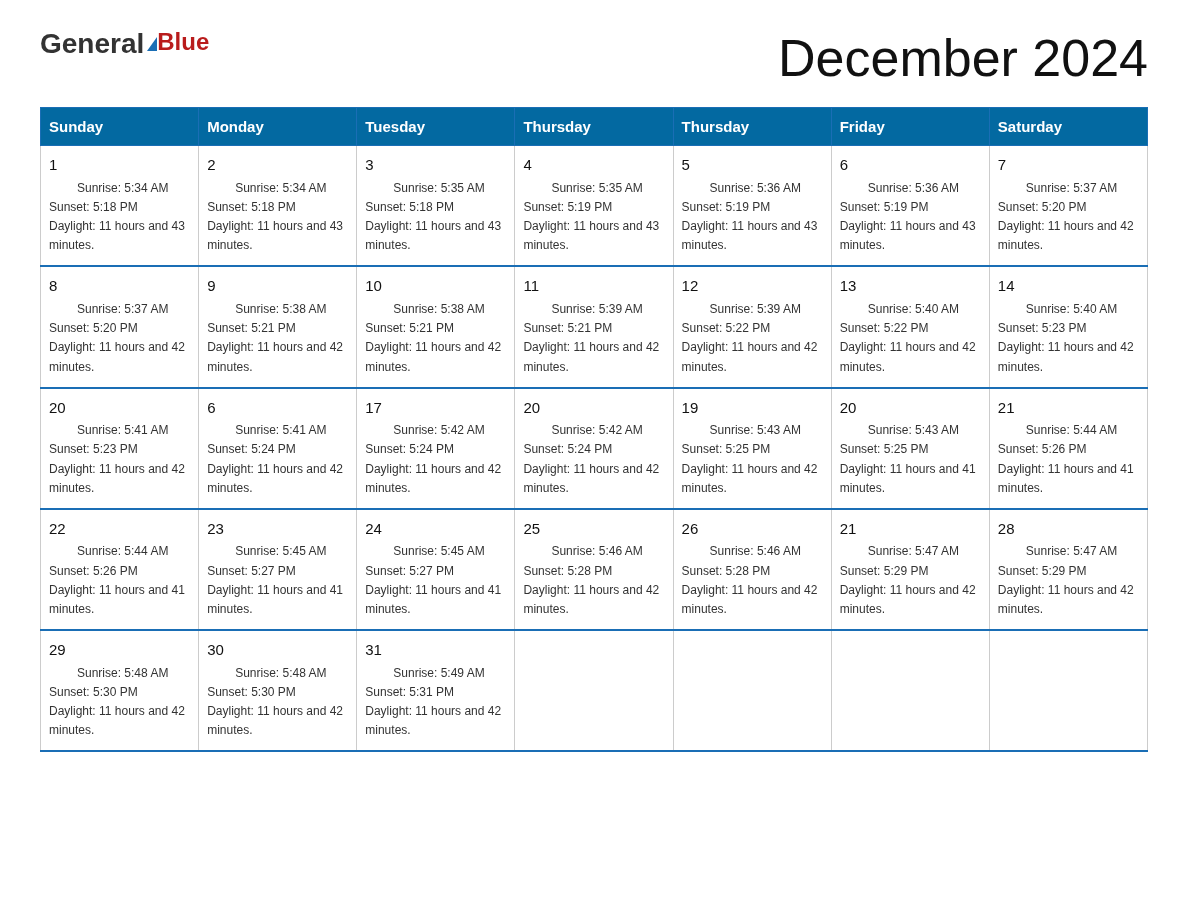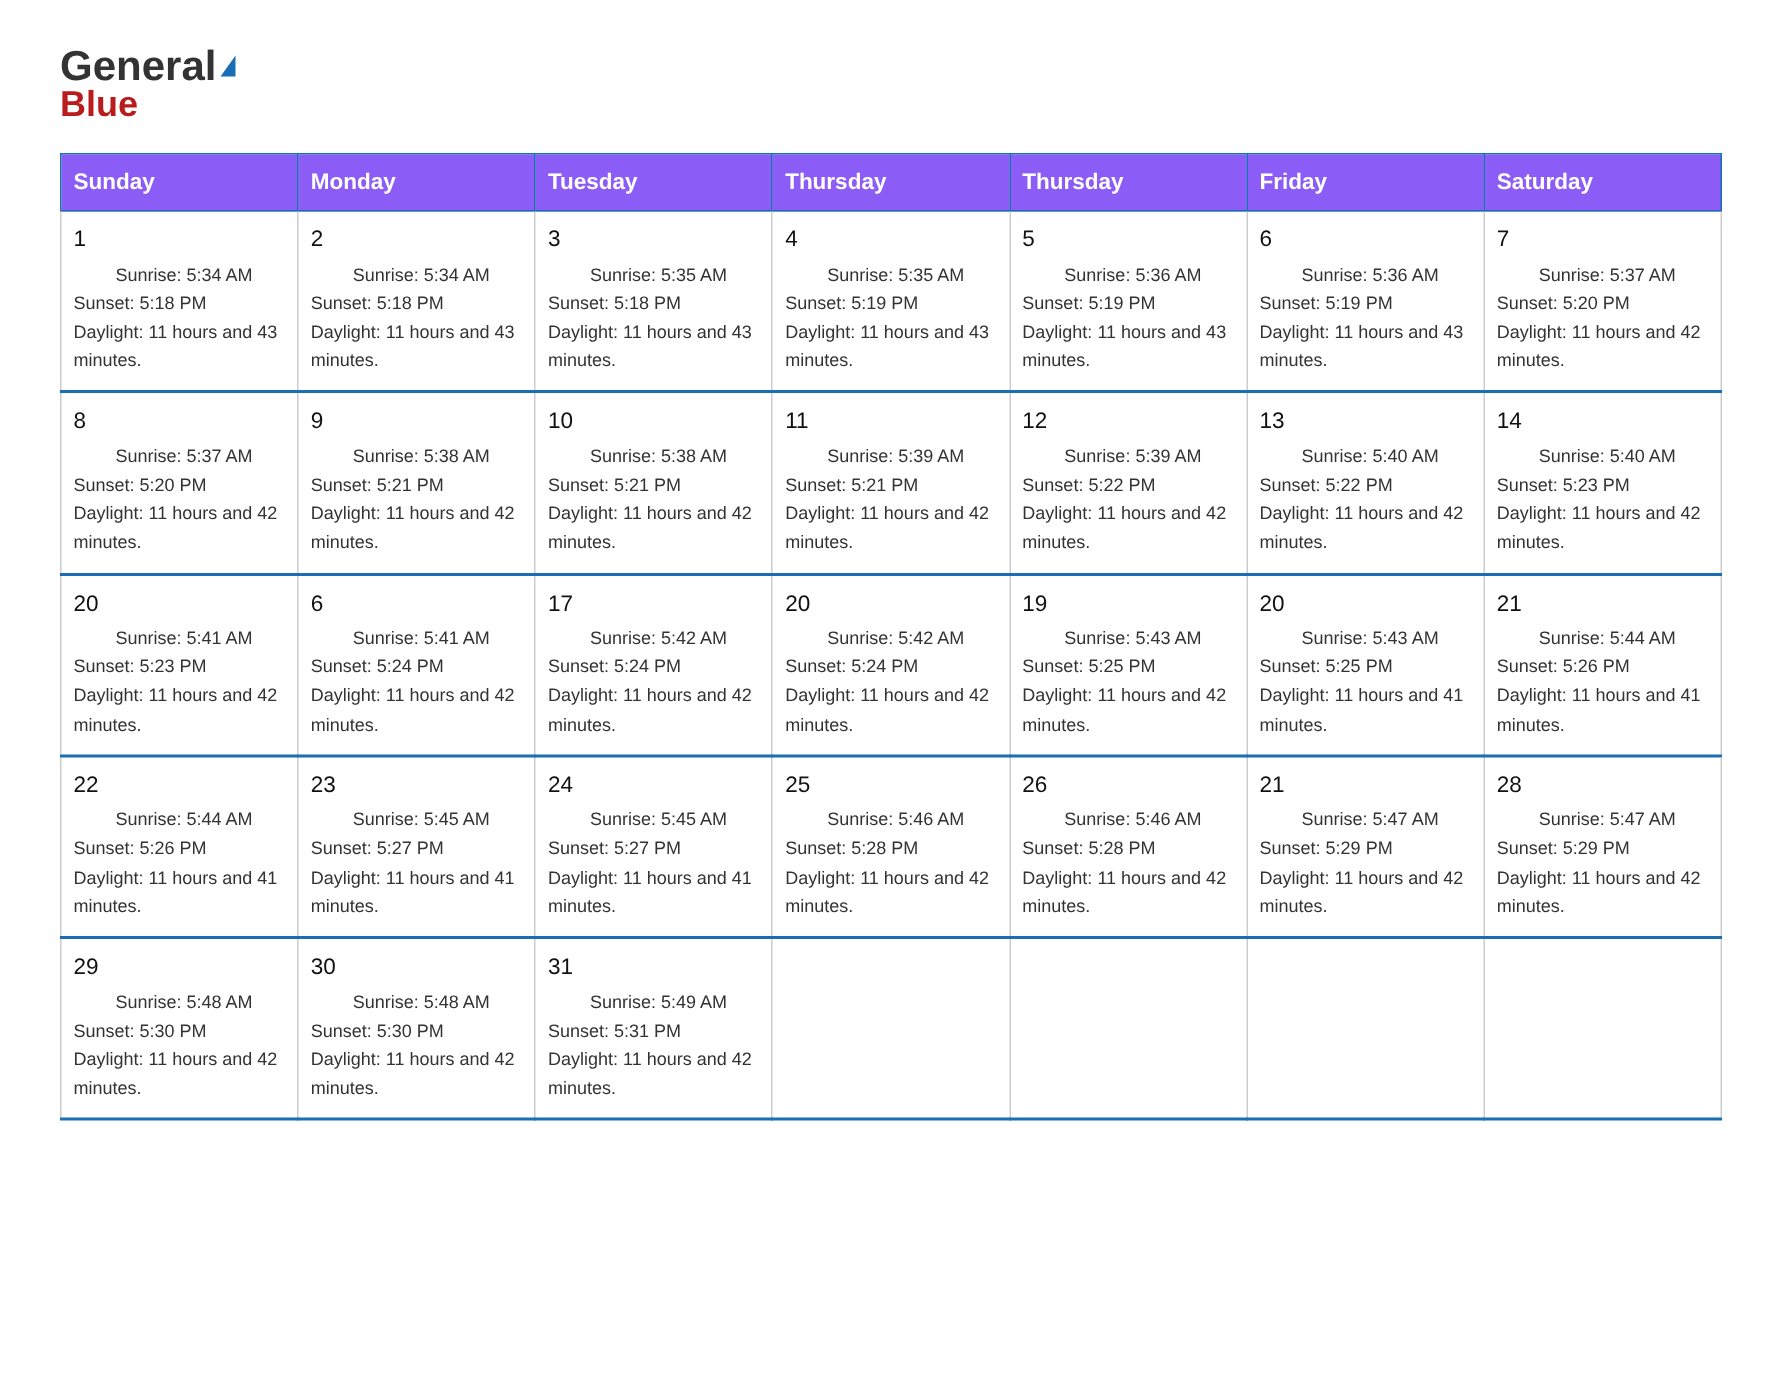--- a/index.html
+++ b/index.html
@@ -11,21 +11,21 @@
       min-height: 918px;
     }
     .header {
       display: flex;
       justify-content: space-between;
       align-items: flex-start;
       margin-bottom: 20px;
     }
     .logo {
       display: flex;
-      flex-direction: column;
+      flex-direction: row;
       align-items: flex-start;
     }
     .logo-general {
       font-size: 28px;
       font-weight: bold;
       color: #333;
       line-height: 1;
     }
     .logo-blue {
       font-size: 24px;
@@ -55,21 +55,21 @@
       font-size: 22px;
       color: #444;
       margin-top: 4px;
     }
     table {
       width: 100%;
       border-collapse: collapse;
       table-layout: fixed;
     }
     thead tr th {
-      background-color: #8b5cf6;
+      background-color: #0369a1;
       color: #fff;
       font-size: 15px;
       font-weight: bold;
       padding: 10px 8px;
       border: 1px solid #1a6eb5;
       text-align: left;
     }
     tbody tr td {
       vertical-align: top;
       padding: 8px 8px 10px 8px;
@@ -101,20 +101,21 @@
 
 <div class="header">
   <div class="logo">
     <div style="display:flex; align-items:center;">
       <span class="logo-general">General</span>
       <span class="logo-triangle"></span>
     </div>
     <span class="logo-blue">Blue</span>
   </div>
   <div class="title-block">
+    <div class="calendar-title">December 2024</div>
   </div>
 </div>
 
 <table>
   <thead>
     <tr>
     <th>Sunday</th>
         <th>Monday</th>
         <th>Tuesday</th>
         <th>Thursday</th>

